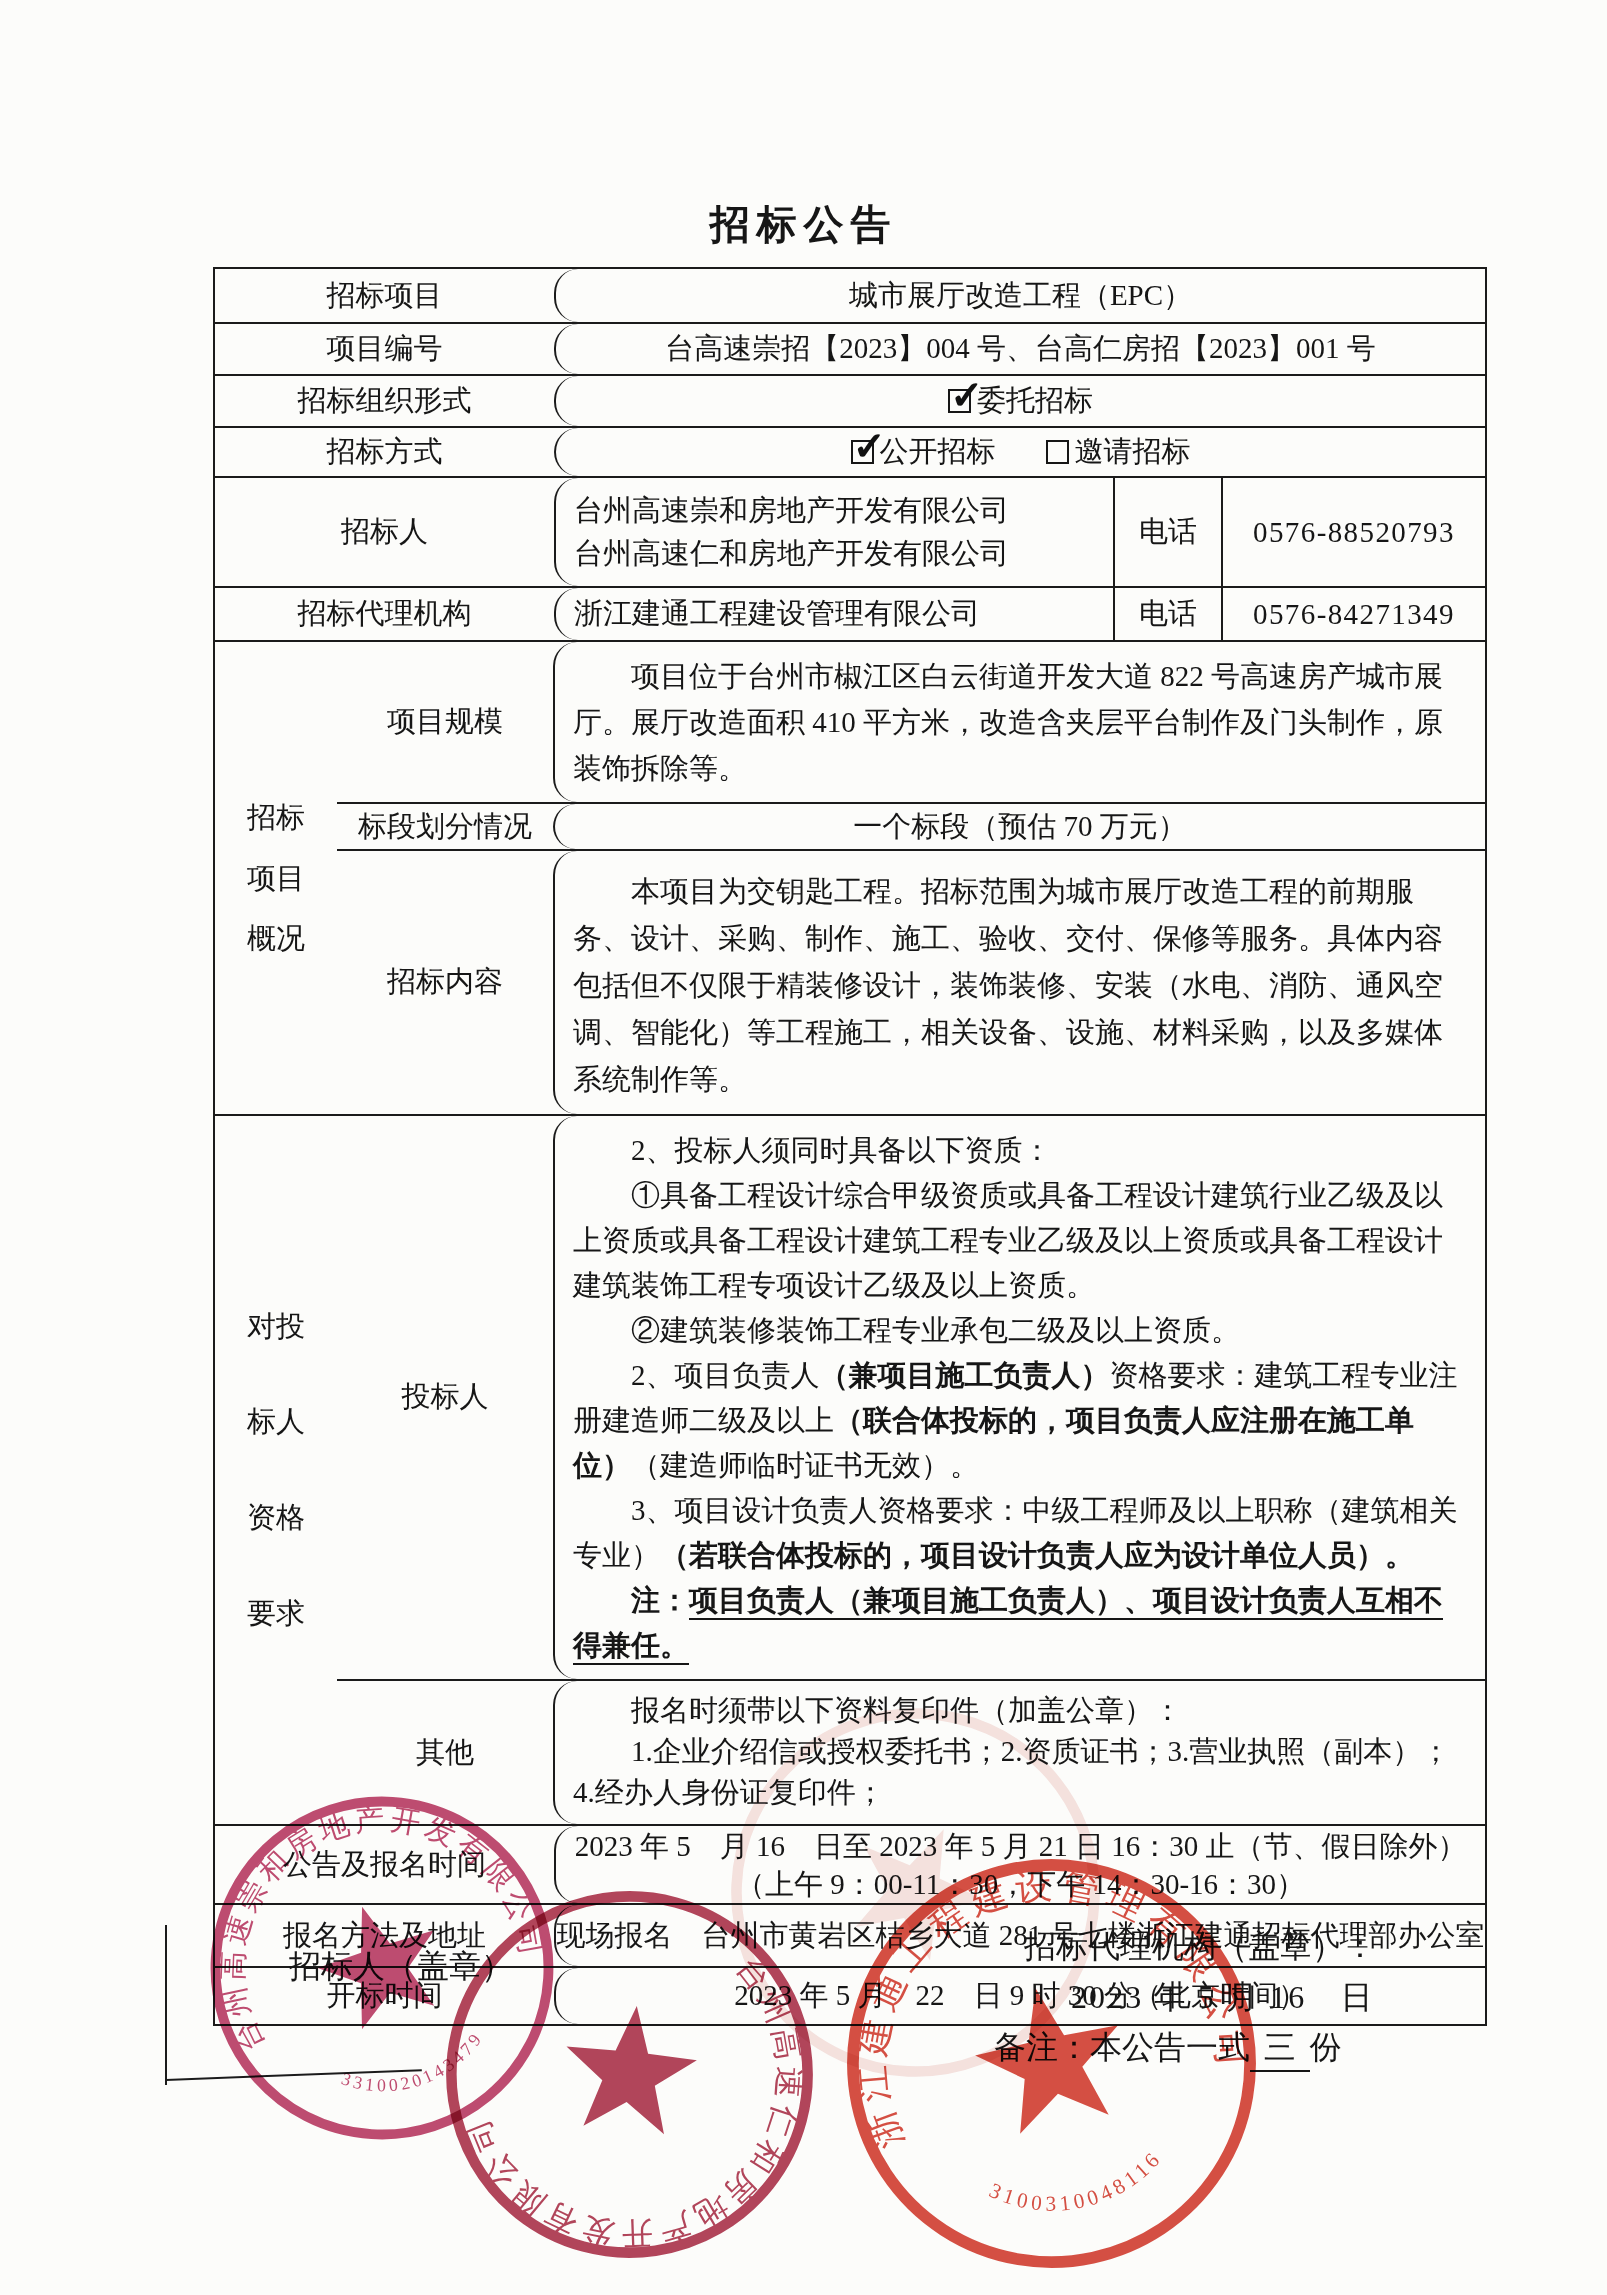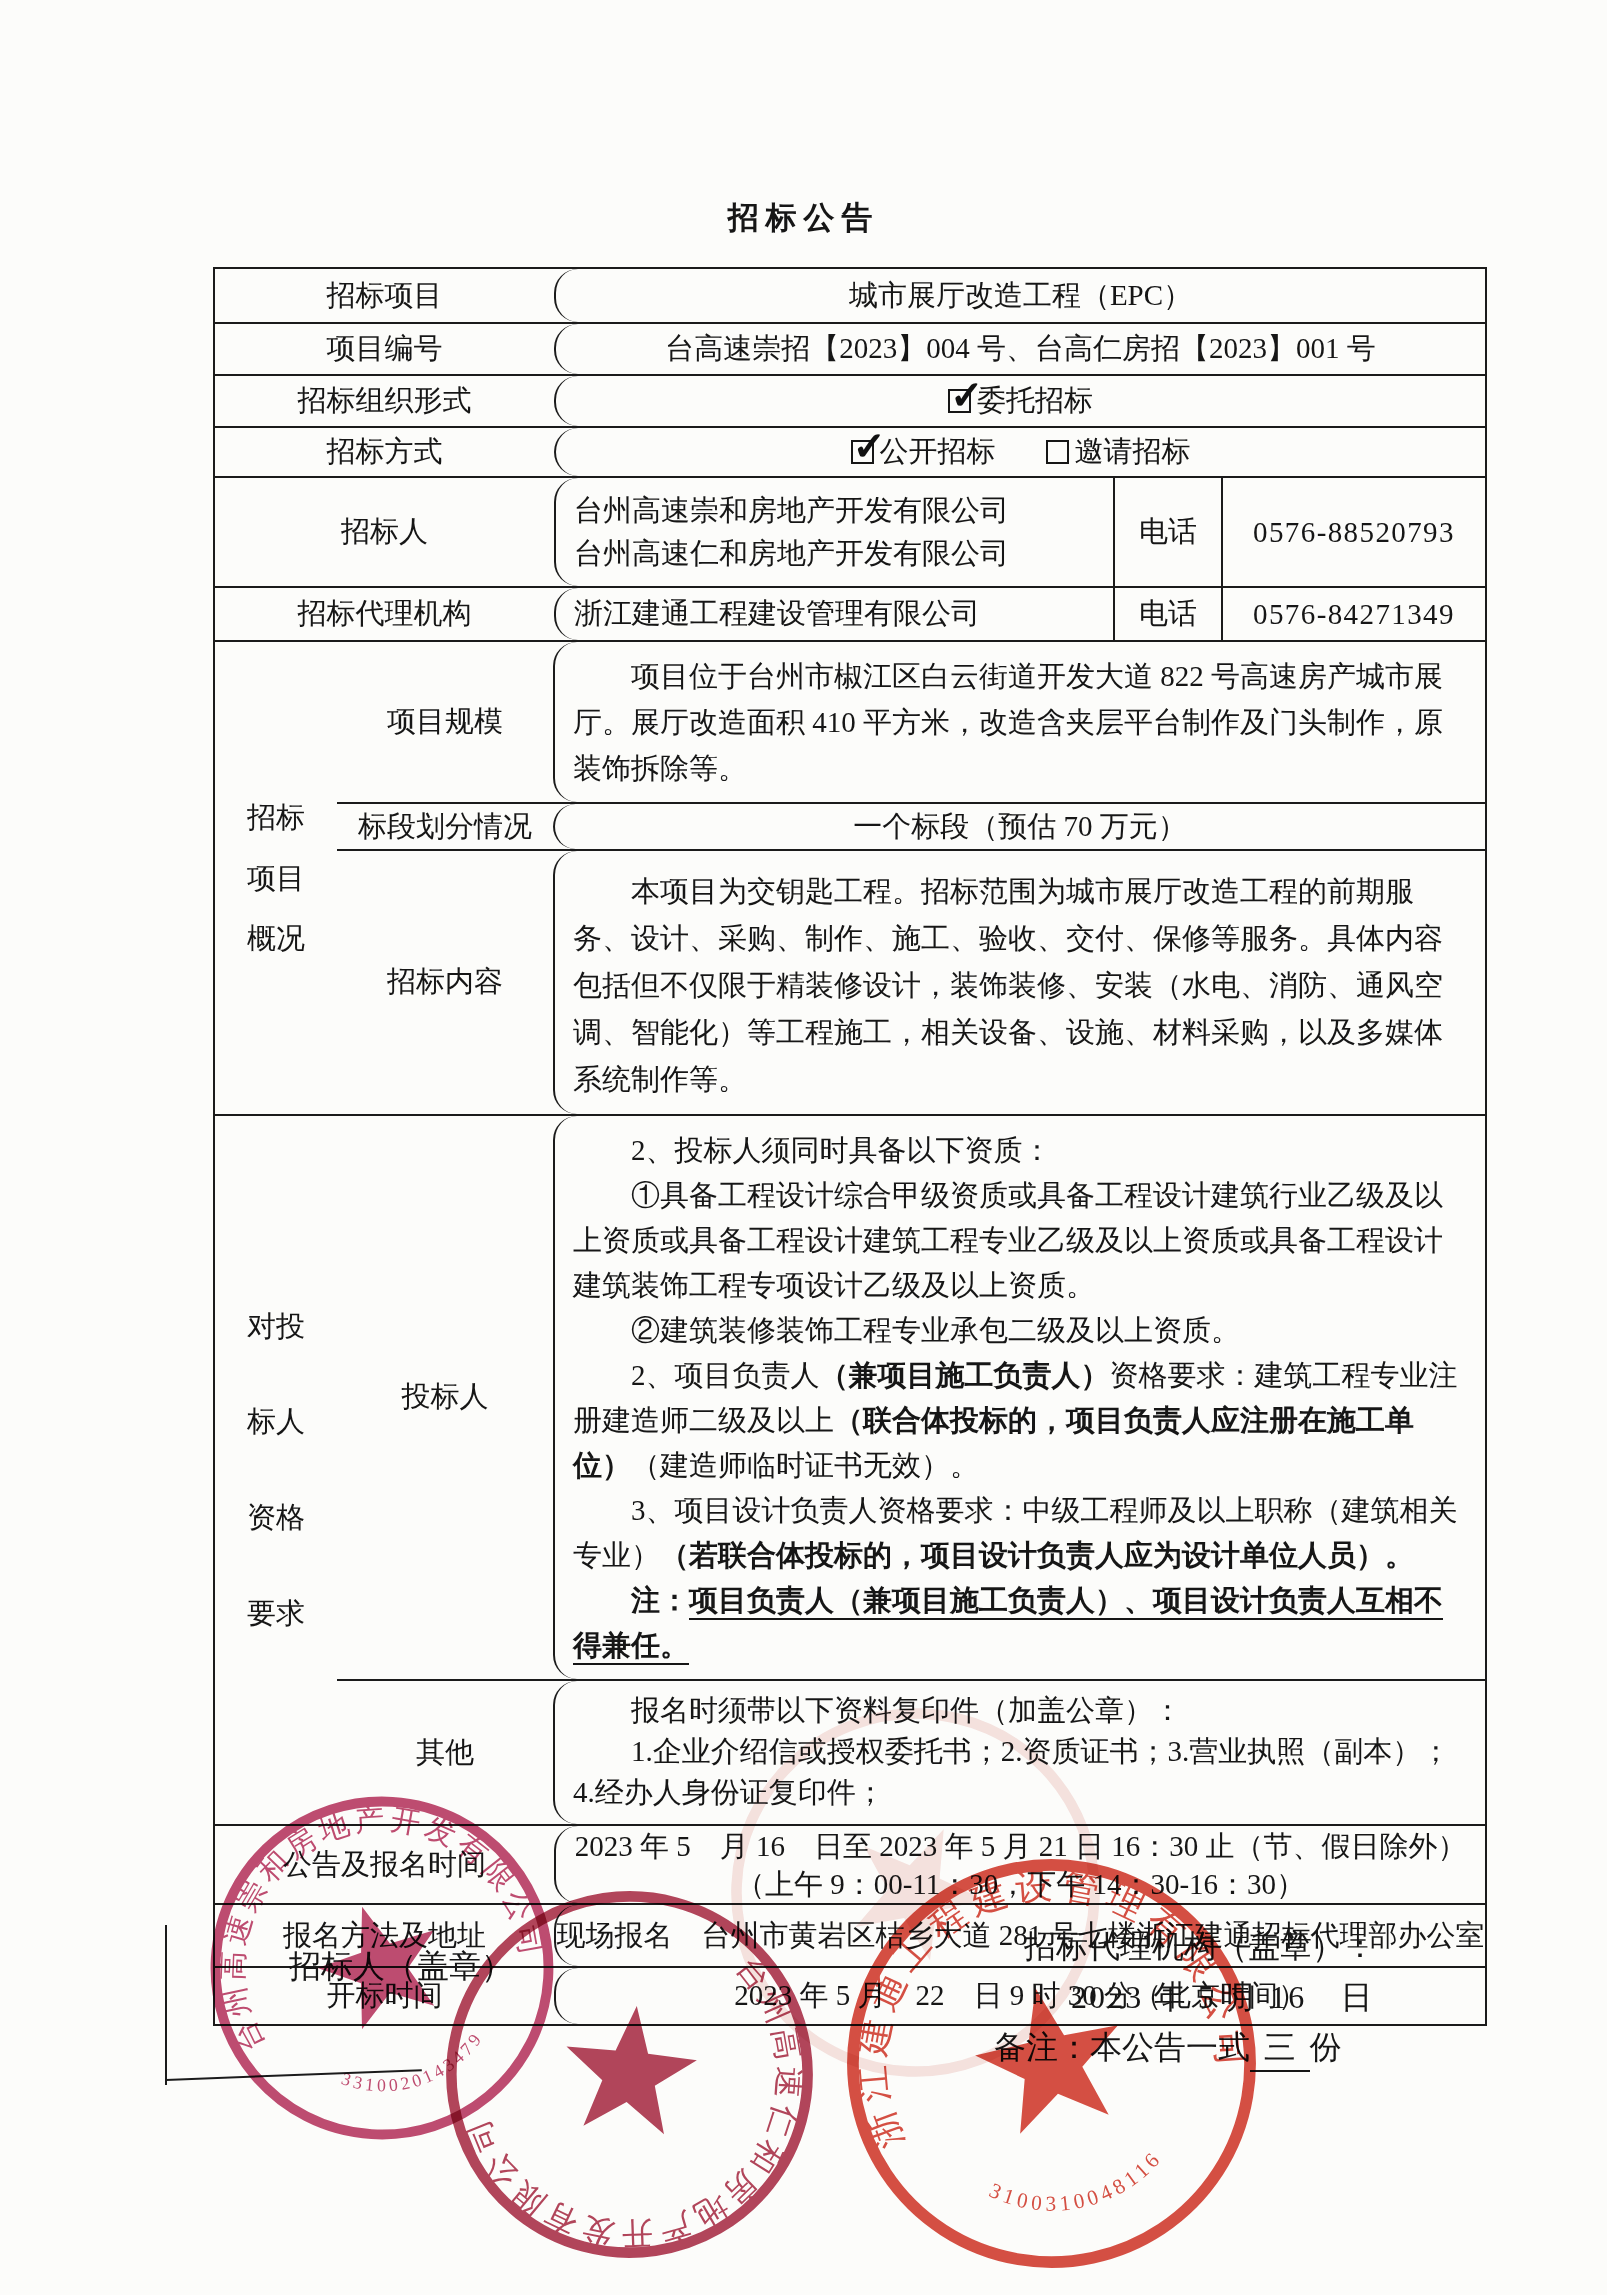--- a/index.html
+++ b/index.html
@@ -6,21 +6,21 @@
   html,body { width:1607px; height:2295px; }
   body {
     position:relative;
     background:#fcfcfa;
     color:#161616;
     font-family:"Liberation Serif","DejaVu Serif",serif;
     overflow:hidden;
   }
   .page-title {
     position:absolute; top:197px; left:0; width:100%;
-    text-align:center; font-size:31px; font-weight:bold; letter-spacing:6.9px;
+    text-align:center; font-size:40px; font-weight:bold; letter-spacing:6.9px;
   }
   
   .table {
     position:absolute; left:165px; top:267px; width:1274px;
     border:2.1px solid #1b1b1b;
     margin-left:48px;
   }
   .tr { display:flex; border-top:2.1px solid #1b1b1b; align-items:stretch; }
   .tr:first-child { border-top:none; }
   .td {

